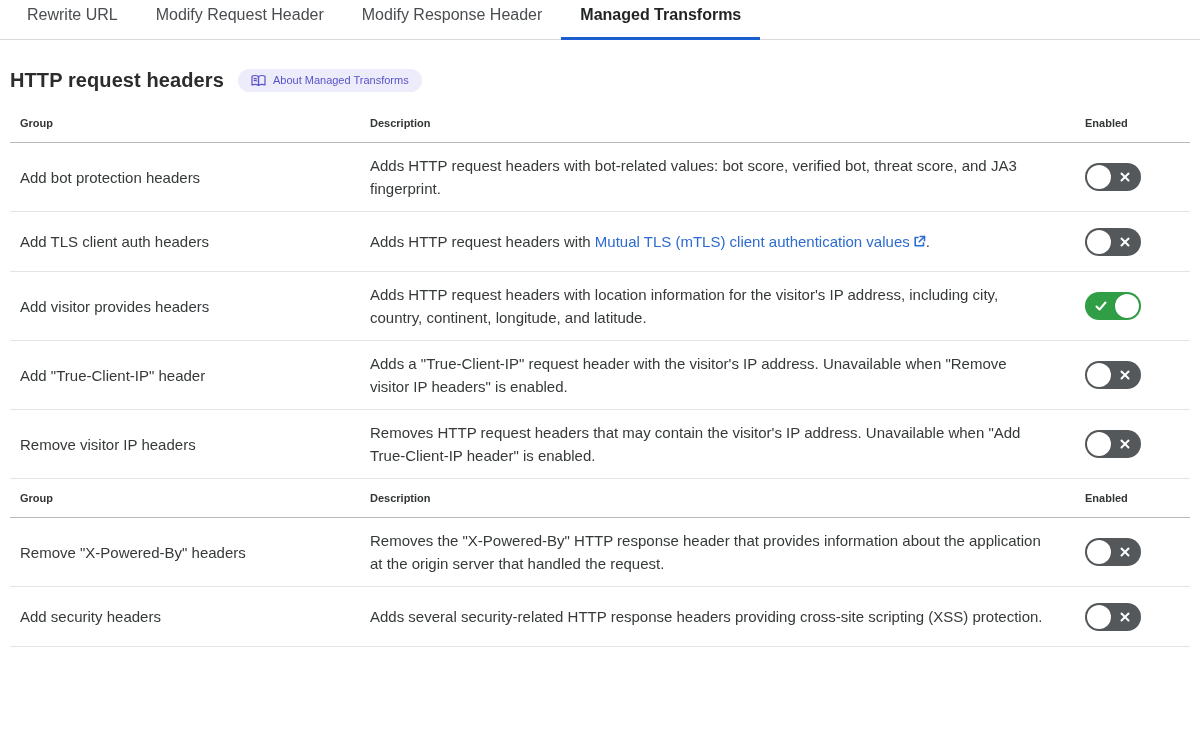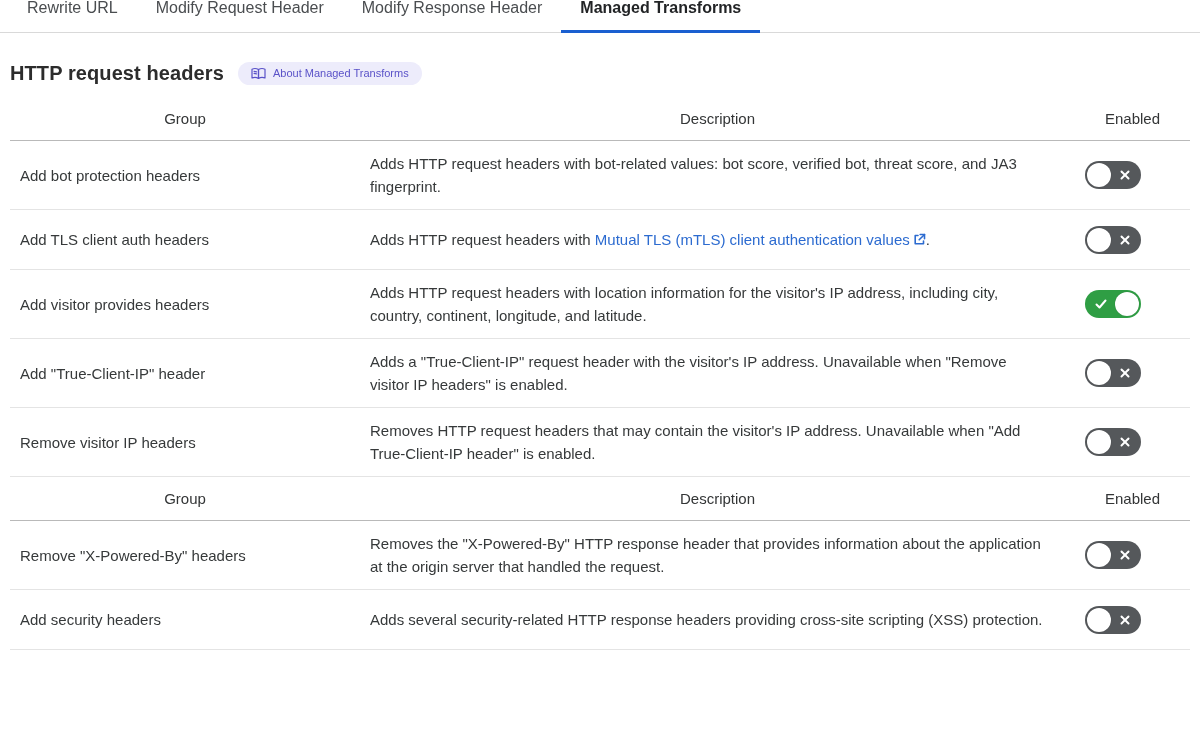--- a/index.html
+++ b/index.html
@@ -20,21 +20,21 @@
   body{
     width:1200px;height:742px;overflow:hidden;
     font-family:"Liberation Sans","DejaVu Sans",sans-serif;
     color:var(--text-primary);
   }
   
   .tab-bar{
     display:flex;align-items:flex-end;
     padding:0 0 0 8px;
     border-bottom:1px solid var(--border-tabbar);
-    height:33px;
+    height:40px;
   }
   .tab{
     appearance:none;background:none;border:none;cursor:pointer;
     font-family:inherit;font-size:16px;color:#4a4d50;
     padding:14px 19px 15px;position:relative;white-space:nowrap;
   }
   .tab.active{
     color:#222426;font-weight:600;
   }
   .tab.active::after{
@@ -59,21 +59,21 @@
   }
   .badge svg{display:block;}
   
   table{
     width:100%;border-collapse:collapse;table-layout:fixed;
   }
   col.c-group{width:350px;}
   col.c-desc{width:715px;}
   col.c-enabled{width:115px;}
   th{
-    text-align:center;font-size:15px;font-weight:400;color:#333536;
+    text-align:left;font-size:11px;font-weight:700;color:#333536;
     padding:13px 10px;border-bottom:1px solid var(--border-header);
   }
   td{
     font-size:15px;line-height:23px;color:var(--text-primary);
     padding:11px 10px;border-bottom:1px solid var(--border-row);
     vertical-align:middle;height:60px;
   }
   td.desc{padding-right:28px;}
   a.desc-link{color:var(--link-blue);cursor:pointer;}
   a.desc-link svg{vertical-align:-1px;margin-left:3px;}

